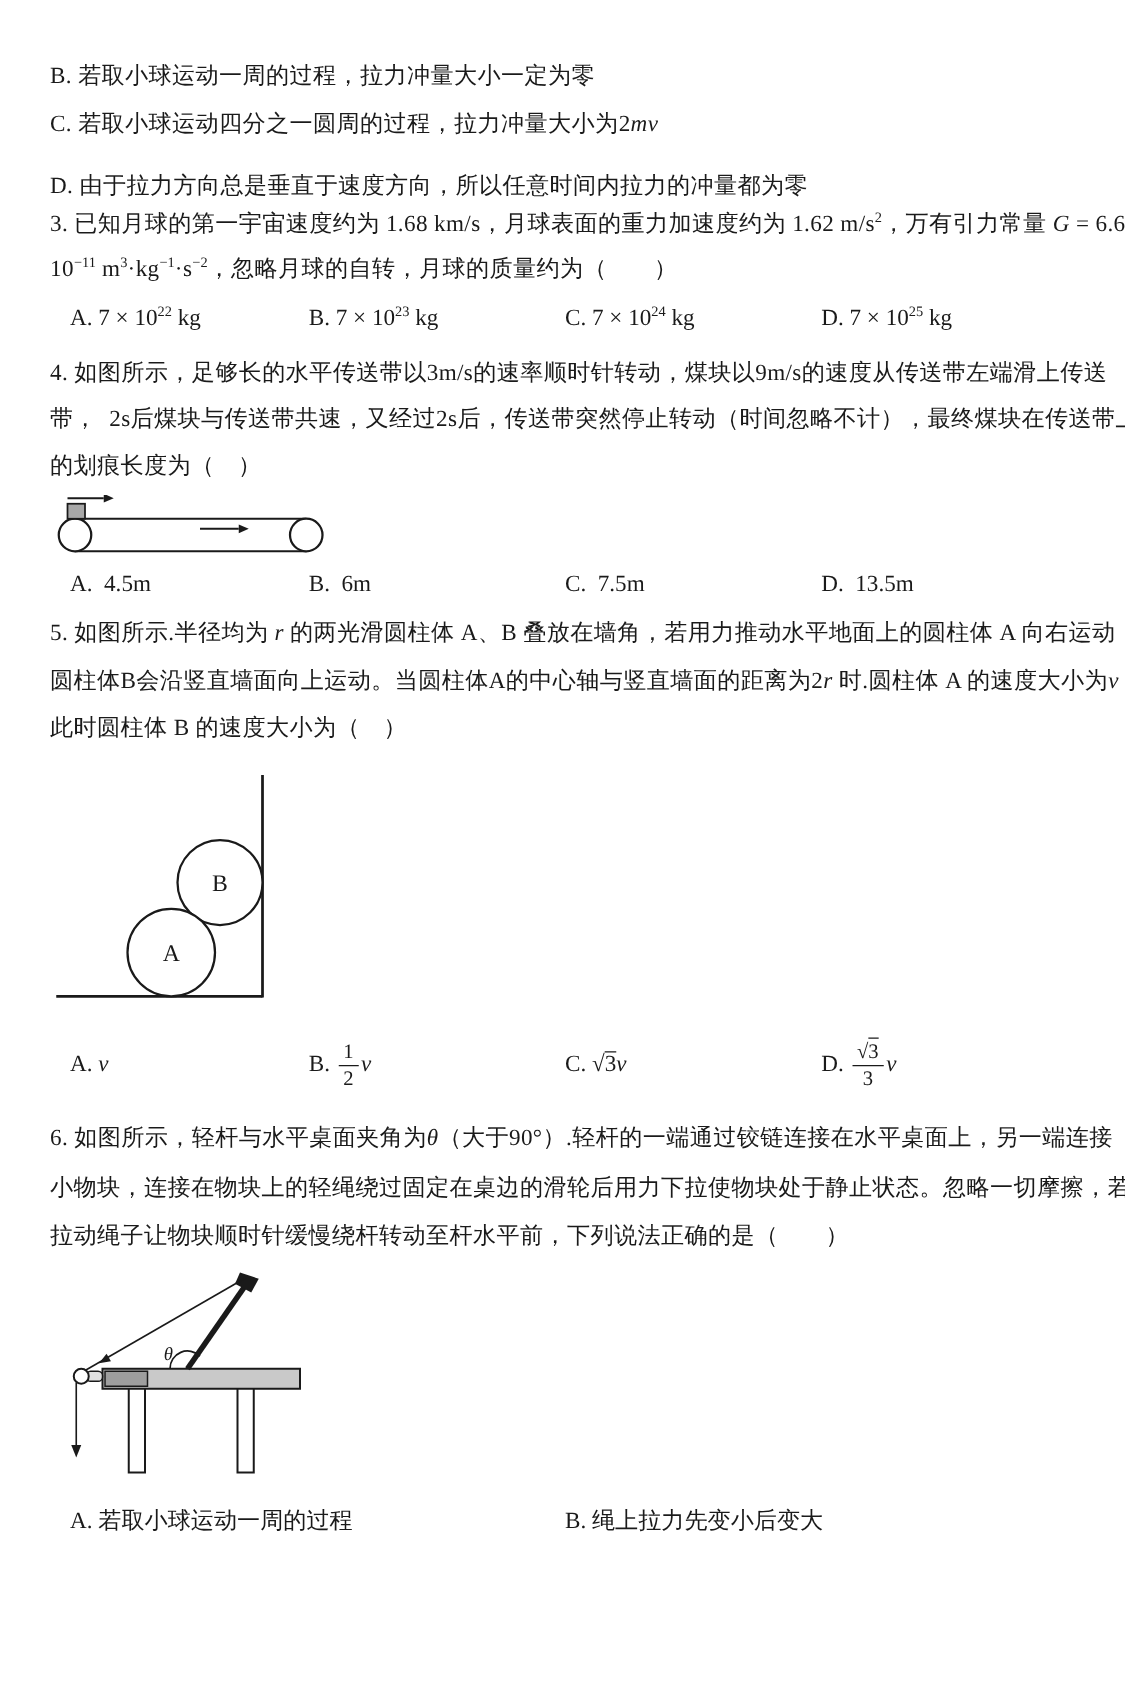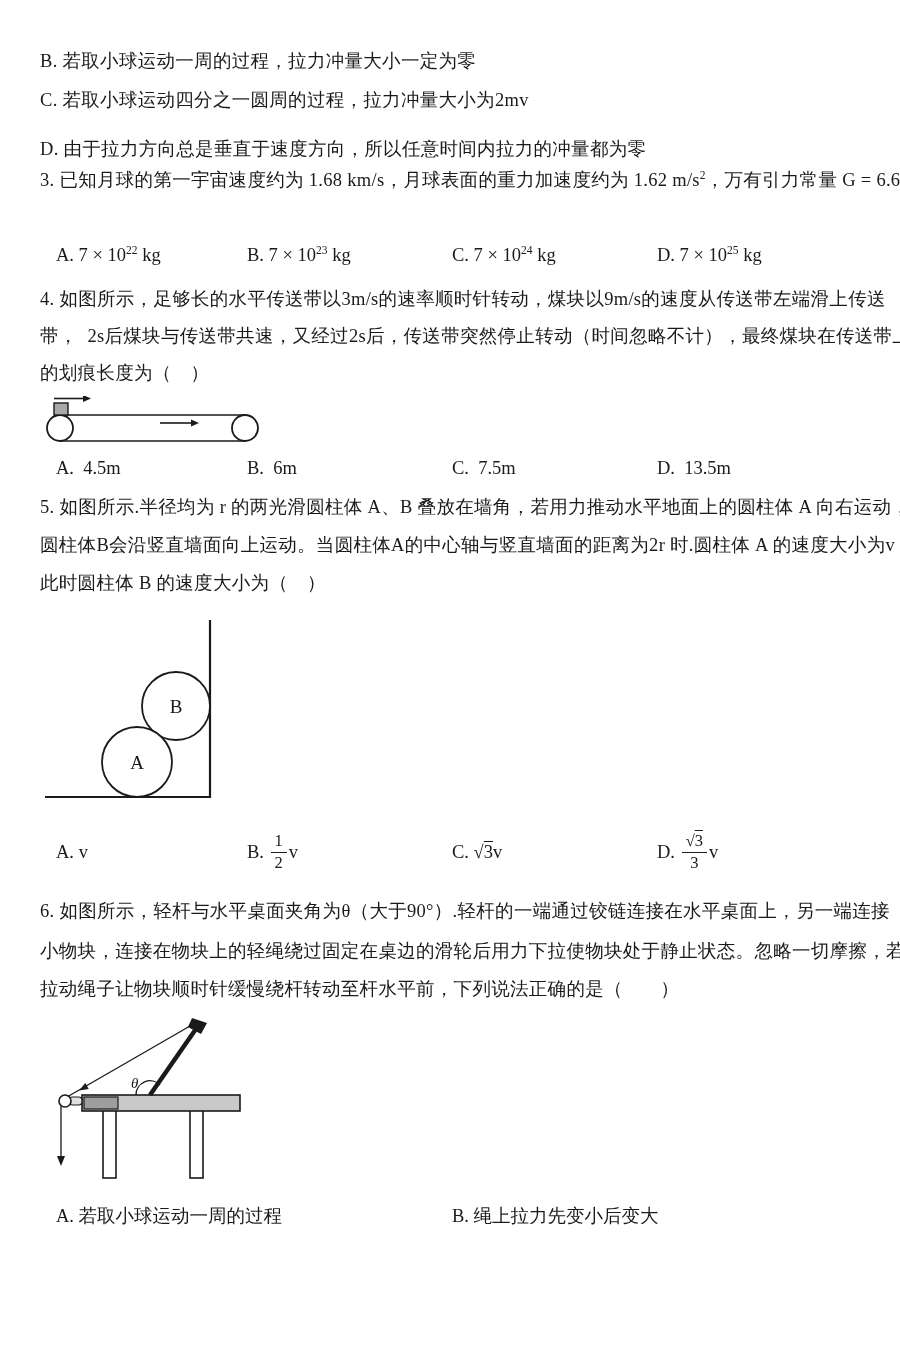--- a/index.html
+++ b/index.html
@@ -6,21 +6,21 @@
   .page {
     position:relative; width:900px; height:1348px; background:#ffffff;
     color:#1a1a1a; font-family:"Liberation Serif","DejaVu Serif",serif;
     overflow:hidden;
     border-radius:28px;
   }
   .line {
     position:absolute; left:40px; font-size:18.5px; line-height:22px;
     white-space:pre; letter-spacing:0.3px;
   }
-  .it { }
+  .it { font-style:italic; }
   sup { font-size:11.5px; line-height:0; letter-spacing:0; }
   .optrow { position:absolute; left:0; top:0; width:900px; height:0; }
   .opt { position:absolute; font-size:18.5px; white-space:pre; }
   .c1 { left:42px;margin-left:14px; } .c2 { left:247px; } .c3 { left:452px; } .c4 { left:657px; }
   .mathopt { display:flex; align-items:center; height:48px; }
   .frac { display:inline-flex; flex-direction:column; align-items:center;
           line-height:1.1; font-size:16.5px; margin:0 2px; vertical-align:middle; }
   .frac .num { border-bottom:1.4px solid #1a1a1a; padding:0 4px 1px 4px; }
   .frac .den { padding-top:1px; }
   .ovl { text-decoration:overline; }
@@ -30,20 +30,21 @@
 </head>
 <body>
 
 <div class="page">
 
   <div class="line" style="top:50px"><span>B. </span><span>若取小球运动一周的过程，拉力冲量大小一定为零</span></div>
   <div class="line" style="top:89px"><span>C. </span><span>若取小球运动四分之一圆周的过程，拉力冲量大小为</span><span>2</span><span class="it">mv</span></div>
   <div class="line" style="top:138px"><span>D. </span><span>由于拉力方向总是垂直于速度方向，所以任意时间内拉力的冲量都为零</span></div>
 
   <div class="line" style="top:169px"><span>3. 已知月球的第一宇宙速度约为 1.68 km/s，月球表面的重力加速度约为 1.62 m/s</span><sup>2</sup><span>，万有引力常量 </span><span class="it">G</span><span> = 6.67 ×</span></div>
+  <div class="line" style="top:205px"><span>10</span><sup>−11</sup><span> m</span><sup>3</sup><span>·kg</span><sup>−1</sup><span>·s</span><sup>−2</sup><span>，忽略月球的自转，月球的质量约为（　　）</span></div>
 
   <div class="optrow" style="top:245px">
     <span class="opt c1"><span>A. 7 × 10</span><sup>22</sup><span> kg</span></span>
     <span class="opt c2"><span>B. 7 × 10</span><sup>23</sup><span> kg</span></span>
     <span class="opt c3"><span>C. 7 × 10</span><sup>24</sup><span> kg</span></span>
     <span class="opt c4"><span>D. 7 × 10</span><sup>25</sup><span> kg</span></span>
   </div>
 
   <div class="line" style="top:288px">4. 如图所示，足够长的水平传送带以3m/s的速率顺时针转动，煤块以9m/s的速度从传送带左端滑上传送</div>
   <div class="line" style="top:325px">带，  2s后煤块与传送带共速，又经过2s后，传送带突然停止转动（时间忽略不计），最终煤块在传送带上</div>

